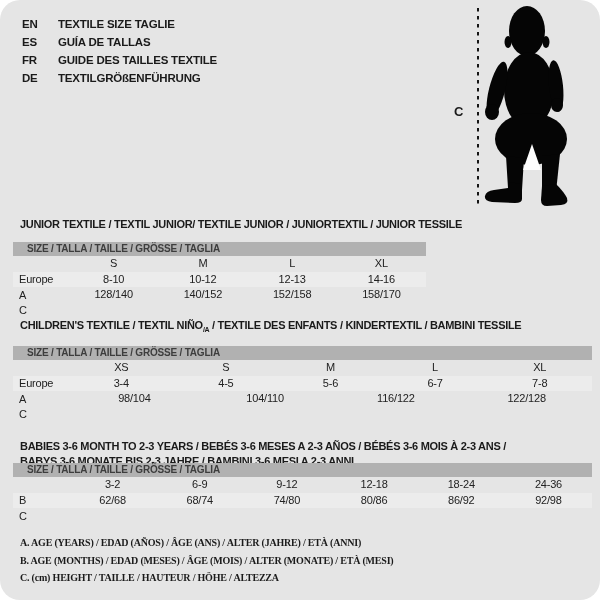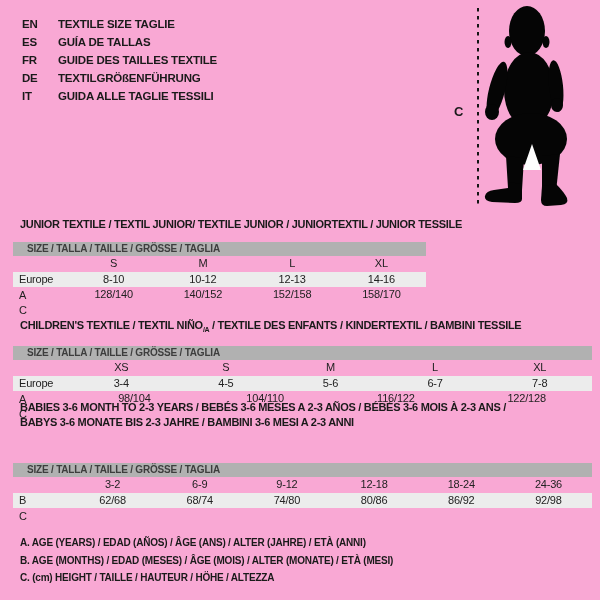--- a/index.html
+++ b/index.html
@@ -1,39 +1,39 @@
 <!DOCTYPE html>
 <html><head>
 <meta charset="utf-8">
 <style>
   html,body{margin:0;padding:0;background:#fff;}
   .canvas{
-    position:relative;width:600px;height:600px;background:#f9a8d4;overflow:hidden;
-    font-family:"Liberation Sans","DejaVu Sans",sans-serif;color:#1a1a1a;
+    position:relative;width:600px;height:600px;background:#e5e5e5;overflow:hidden;
+    font-family:"Liberation Sans","DejaVu Sans",sans-serif;color:#1a1a1a;border-radius:20px;
   }
   
   .lang-block{position:absolute;left:22px;top:15px;}
   .lang-row{display:flex;height:18px;line-height:18px;font-weight:bold;font-size:11.5px;letter-spacing:-0.2px;}
   .lang-code{width:36px;}
   
   .figure{position:absolute;left:440px;top:0;width:160px;height:215px;}
   .c-label{position:absolute;left:14px;top:104px;font-weight:bold;font-size:13px;}
   
   .heading{position:absolute;left:20px;font-size:11px;font-weight:bold;letter-spacing:-0.3px;line-height:15px;white-space:nowrap;}
   .heading sub{font-size:7px;}
   
   .size-table{position:absolute;font-size:11px;letter-spacing:-0.2px;}
   .st-header{background:#b1b1b1;height:14px;line-height:14.5px;padding-left:14px;font-size:10px;font-weight:bold;color:#3d3d3d;}
   .st-row{display:flex;height:15.5px;line-height:15.5px;color:#222;}
   .st-row.alt{background:#ececec;}
   .st-label{width:50px;padding-left:6px;margin-top:16px;}
   .st-cell{flex:1;text-align:center;}
   
   .footnotes{position:absolute;left:20px;top:534px;}
-  .footnote{height:17.5px;line-height:17.5px;font-size:10px;font-weight:bold;letter-spacing:-0.2px;white-space:nowrap;}
+  .footnote{height:17.5px;line-height:17.5px;font-size:10px;font-weight:bold;letter-spacing:-0.2px;white-space:nowrap;font-family:Liberation Serif, serif;}
 </style>
 </head>
 <body>
 
 <div class="canvas">
 
   <div class="lang-block">
     <div class="lang-row">
       <span class="lang-code">EN</span>
       <span class="lang-title">TEXTILE SIZE TAGLIE</span>
@@ -42,24 +42,20 @@
       <span class="lang-code">ES</span>
       <span class="lang-title">GUÍA DE TALLAS</span>
     </div>
     <div class="lang-row">
       <span class="lang-code">FR</span>
       <span class="lang-title">GUIDE DES TAILLES TEXTILE</span>
     </div>
     <div class="lang-row">
       <span class="lang-code">DE</span>
       <span class="lang-title">TEXTILGRÖßENFÜHRUNG</span>
-    </div>
-    <div class="lang-row">
-      <span class="lang-code">IT</span>
-      <span class="lang-title">GUIDA ALLE TAGLIE TESSILI</span>
     </div>
   </div>
 
   <div class="figure">
     <svg width="160" height="215" viewBox="0 0 160 215">
       <line x1="38" y1="8" x2="38" y2="207" stroke="#151515" stroke-width="2" stroke-dasharray="3.5,4.5"></line>
       <g fill="#050505">
         <ellipse cx="87" cy="31" rx="18" ry="25"></ellipse>
         <ellipse cx="68" cy="42" rx="3.5" ry="6"></ellipse>
         <ellipse cx="106" cy="42" rx="3.5" ry="6"></ellipse>
@@ -126,21 +122,21 @@
     </div>
     <div class="st-row">
       <span class="st-label">C</span>
       <span class="st-cell">98/104</span>
       <span class="st-cell">104/110</span>
       <span class="st-cell">116/122</span>
       <span class="st-cell">122/128</span>
     </div>
   </div>
 
-  <div class="heading" style="top:400px;">
+  <div class="heading" style="top:439px;">
     <div>BABIES 3-6 MONTH TO 2-3 YEARS / BEBÉS 3-6 MESES A 2-3 AÑOS / BÉBÉS 3-6 MOIS À 2-3 ANS /</div>
     <div>BABYS 3-6 MONATE BIS 2-3 JAHRE / BAMBINI 3-6 MESI A 2-3 ANNI</div>
   </div>
   <div class="size-table" style="left:13px;top:463px;width:579px;">
     <div class="st-header">SIZE / TALLA / TAILLE / GRÖSSE / TAGLIA</div>
     <div class="st-row">
       <span class="st-label">B</span>
       <span class="st-cell">3-2</span>
       <span class="st-cell">6-9</span>
       <span class="st-cell">9-12</span>

